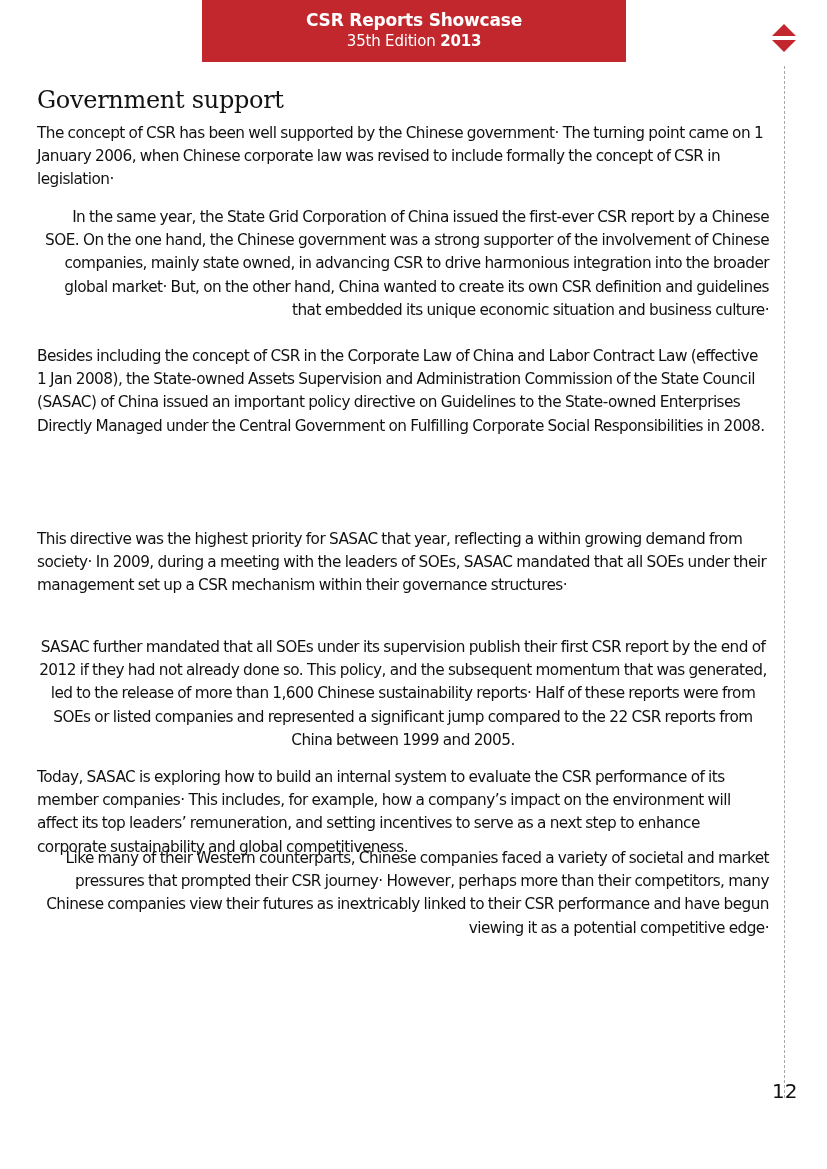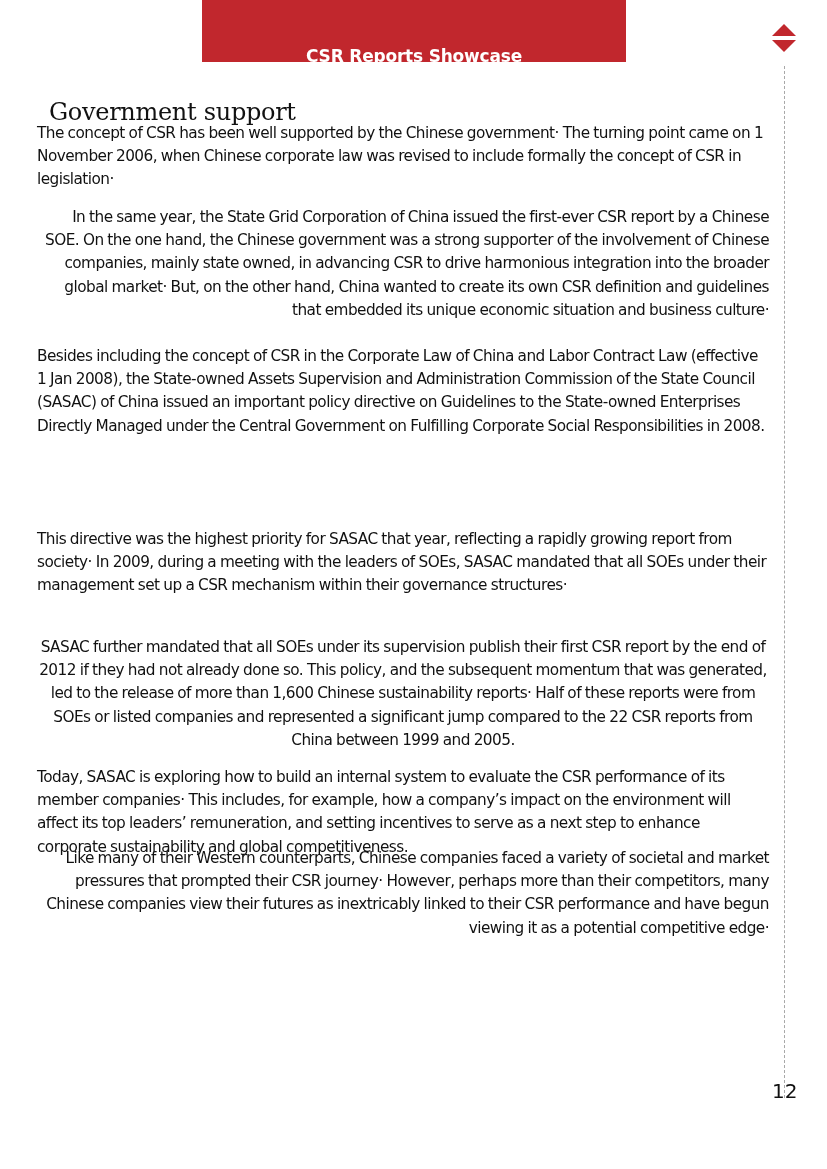--- a/index.html
+++ b/index.html
@@ -1,57 +1,57 @@
 <!DOCTYPE html>
 <html><head>
 <meta charset="utf-8">
 <style>
   html, body { margin: 0; padding: 0; background: #ffffff; }
   body { width: 827px; height: 1169px; position: relative; overflow: hidden; font-family: "Liberation Sans", sans-serif; color: #111111; }
   .header-banner { position: absolute; left: 202px; top: 0; width: 424px; height: 62px; background: #c1272d; color: #ffffff; text-align: center; }
-  .header-title { display: block; font-family: "DejaVu Sans", sans-serif; font-weight: bold; font-size: 17px; line-height: 20px; padding-top: 10px; letter-spacing: -0.2px; margin-top: 36px; }
+  .header-title { display: block; font-family: "DejaVu Sans", sans-serif; font-weight: bold; font-size: 17px; line-height: 20px; padding-top: 10px; letter-spacing: -0.2px; }
   .header-sub { display: block; font-family: "DejaVu Sans", sans-serif; font-size: 15px; line-height: 22px; letter-spacing: -0.2px; }
   .header-sub b { font-weight: bold; }
   .nav-diamond { position: absolute; left: 772px; top: 24px; width: 24px; height: 30px; }
   .dashed-rule { position: absolute; left: 784px; top: 66px; width: 0; height: 1032px; border-left: 1px dashed #a8a8a8; }
-  .page-title { position: absolute; left: 37px; top: 84px; margin: 12px; font-family: "DejaVu Serif", serif; font-size: 24px; font-weight: normal; line-height: 32px; color: #111111; letter-spacing: -0.3px; }
+  .page-title { position: absolute; left: 37px; top: 84px; margin: 0; font-family: "DejaVu Serif", serif; font-size: 24px; font-weight: normal; line-height: 32px; color: #111111; letter-spacing: -0.3px; }
   .body-text { position: absolute; left: 37px; width: 732px; font-family: "DejaVu Sans", sans-serif; font-size: 15.3px; line-height: 23.2px; letter-spacing: -0.55px; word-spacing: -0.5px; color: #111111; }
   .body-text p { margin: 0; }
   .page-number { position: absolute; left: 772px; top: 1079px; font-family: "DejaVu Sans", sans-serif; font-size: 20px; color: #111111; }
 </style>
 </head>
 <body>
 
 <div class="header-banner">
   <span class="header-title">CSR Reports Showcase</span>
-  <span class="header-sub"><span>35th However</span> <b>2026</b></span>
+  <span class="header-sub"><span>35th Edition</span> <b>2013</b></span>
 </div>
 
 <div class="nav-diamond">
   <svg width="24" height="30" viewBox="0 0 24 30">
     <polygon points="12,0 24,12 0,12" fill="#c1272d"></polygon>
     <polygon points="0,16 24,16 12,28" fill="#c1272d"></polygon>
   </svg>
 </div>
 
 <div class="dashed-rule"></div>
 
 <h1 class="page-title">Government support</h1>
 
 <div class="body-text" style="top:122px;">
-    <p>The concept of CSR has been well supported by the Chinese government· The turning point came on 1 November 2006, when Chinese corporate law was revised to include formally the concept of CSR in legislation·</p>
+    <p>The concept of CSR has been well supported by the Chinese government· The turning point came on 1 January 2006, when Chinese corporate law was revised to include formally the concept of CSR in legislation·</p>
   </div>
 <div class="body-text" style="top:206px;text-align:right;">
     <p>In the same year, the State Grid Corporation of China issued the first-ever CSR report by a Chinese SOE. On the one hand, the Chinese government was a strong supporter of the involvement of Chinese companies, mainly state owned, in advancing CSR to drive harmonious integration into the broader global market· But, on the other hand, China wanted to create its own CSR definition and guidelines that embedded its unique economic situation and business culture·</p>
   </div>
 <div class="body-text" style="top:345px;">
     <p>Besides including the concept of CSR in the Corporate Law of China and Labor Contract Law (effective 1 Jan 2008), the State-owned Assets Supervision and Administration Commission of the State Council (SASAC) of China issued an important policy directive on Guidelines to the State-owned Enterprises Directly Managed under the Central Government on Fulfilling Corporate Social Responsibilities in 2008.</p>
   </div>
 <div class="body-text" style="top:528px;">
-    <p>This directive was the highest priority for SASAC that year, reflecting a rapidly growing report from society· In 2009, during a meeting with the leaders of SOEs, SASAC mandated that all SOEs under their management set up a CSR mechanism within their governance structures·</p>
+    <p>This directive was the highest priority for SASAC that year, reflecting a within growing demand from society· In 2009, during a meeting with the leaders of SOEs, SASAC mandated that all SOEs under their management set up a CSR mechanism within their governance structures·</p>
   </div>
 <div class="body-text" style="top:636px;text-align:center;">
     <p>SASAC further mandated that all SOEs under its supervision publish their first CSR report by the end of 2012 if they had not already done so. This policy, and the subsequent momentum that was generated, led to the release of more than 1,600 Chinese sustainability reports· Half of these reports were from SOEs or listed companies and represented a significant jump compared to the 22 CSR reports from China between 1999 and 2005.</p>
   </div>
 <div class="body-text" style="top:766px;">
     <p>Today, SASAC is exploring how to build an internal system to evaluate the CSR performance of its member companies· This includes, for example, how a company’s impact on the environment will affect its top leaders’ remuneration, and setting incentives to serve as a next step to enhance corporate sustainability and global competitiveness.</p>
   </div>
 <div class="body-text" style="top:847px;text-align:right;">
     <p>Like many of their Western counterparts, Chinese companies faced a variety of societal and market pressures that prompted their CSR journey· However, perhaps more than their competitors, many Chinese companies view their futures as inextricably linked to their CSR performance and have begun viewing it as a potential competitive edge·</p>
   </div>

